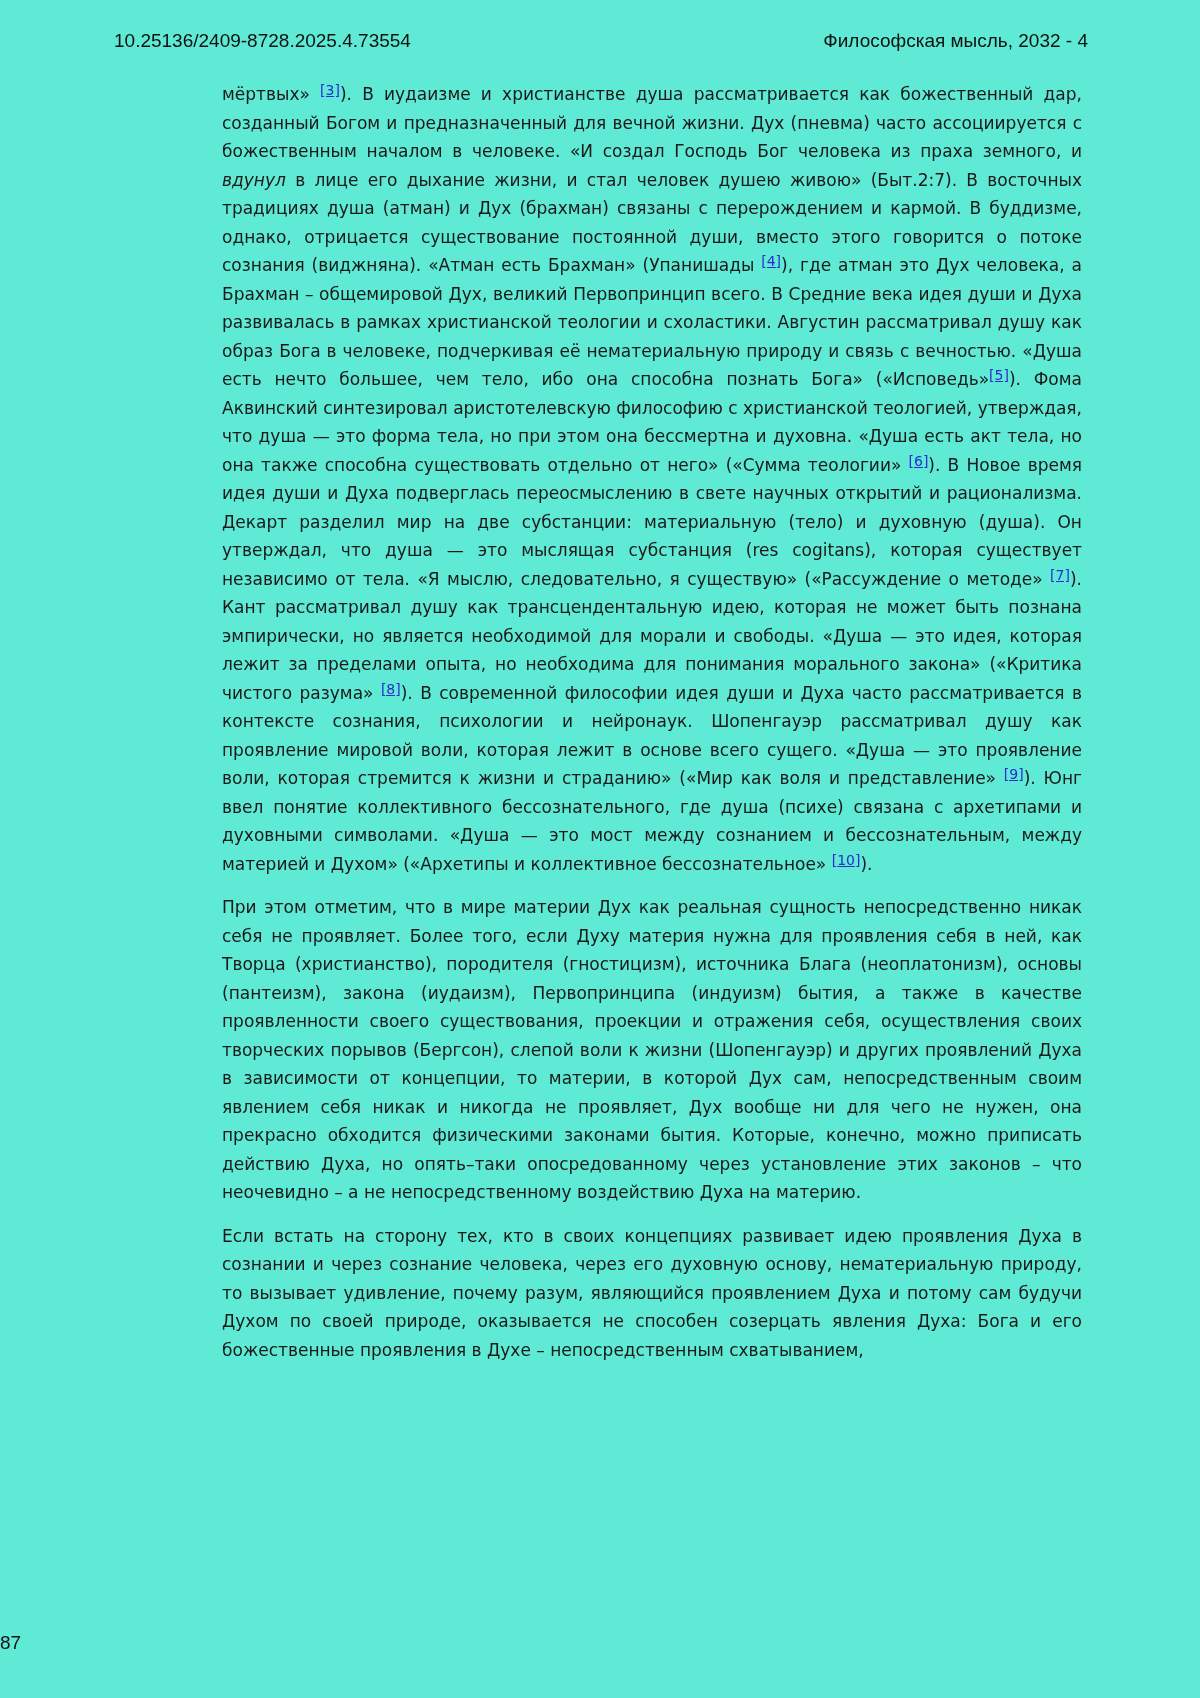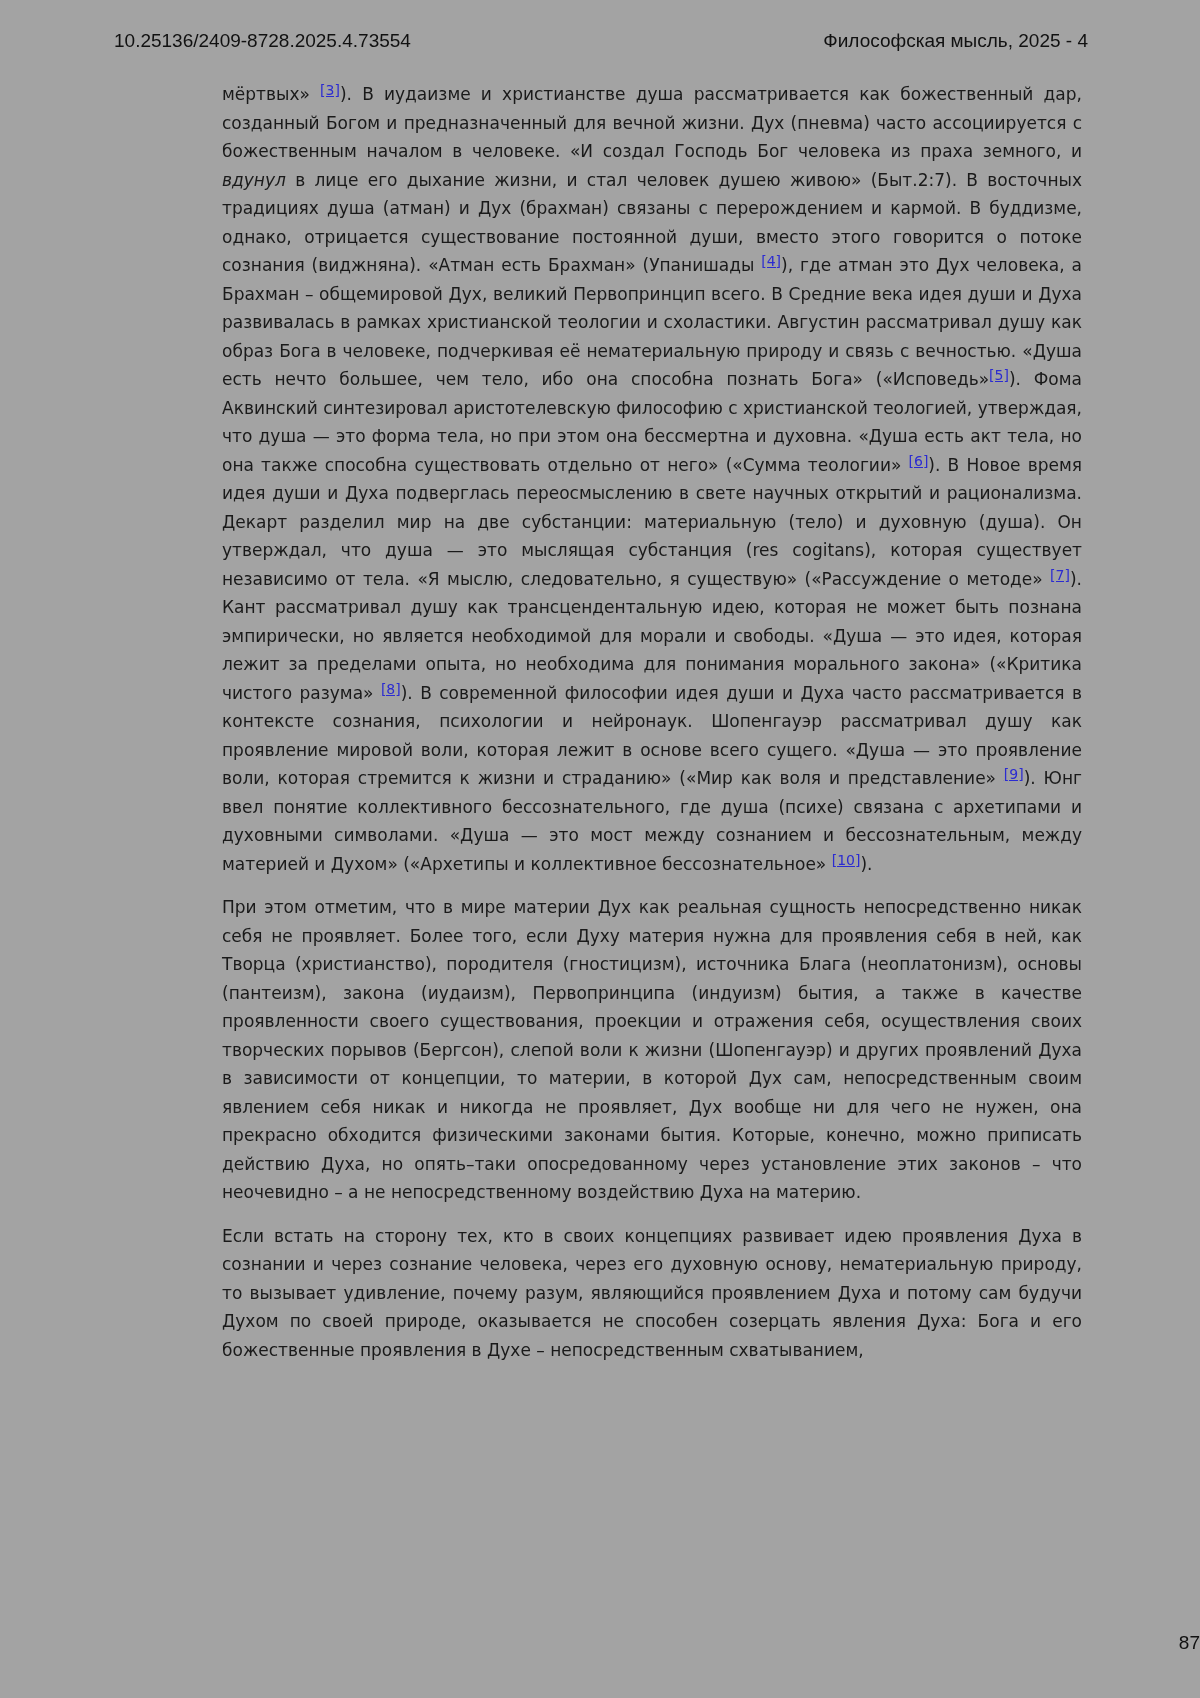--- a/index.html
+++ b/index.html
@@ -4,21 +4,21 @@
 <style>
   html, body {
     margin: 0;
     padding: 0;
     background: #ffffff;
   }
   .page {
     position: relative;
     width: 1200px;
     height: 1698px;
-    background: #a3a3a3;
+    background: #5eead4;
     color: #1a1a1a;
     overflow: hidden;
   }
   .header {
     position: absolute;
     top: 30px;
     left: 114px;
     right: 112px;
     display: flex;
     justify-content: space-between;
@@ -54,34 +54,34 @@
     cursor: pointer;
   }
   em.inline-italic {
     font-style: italic;
   }
   .footer {
     position: absolute;
     top: 1632px;
     left: 0;
     width: 100%;
-    text-align: right;
+    text-align: left;
     font-family: "Liberation Sans", sans-serif;
     font-size: 19px;
     color: #111111;
   }
 </style>
 </head>
 <body>
 
 <div class="page">
 
   <header class="header">
     <span>10.25136/2409-8728.2025.4.73554</span>
-    <span>Философская мысль, 2025 - 4</span>
+    <span>Философская мысль, 2032 - 4</span>
   </header>
 
   <main class="article">
       <p>мёртвых» <sup class="cite"><a class="cite-link" href="#">[3]</a></sup>). В иудаизме и христианстве душа рассматривается как божественный дар, созданный Богом и предназначенный для вечной жизни. Дух (пневма) часто ассоциируется с божественным началом в человеке. «И создал Господь Бог человека из праха земного, и <em class="inline-italic">вдунул</em> в лице его дыхание жизни, и стал человек душею живою» (Быт.2:7). В восточных традициях душа (атман) и Дух (брахман) связаны с перерождением и кармой. В буддизме, однако, отрицается существование постоянной души, вместо этого говорится о потоке сознания (виджняна). «Атман есть Брахман» (Упанишады <sup class="cite"><a class="cite-link" href="#">[4]</a></sup>), где атман это Дух человека, а Брахман – общемировой Дух, великий Первопринцип всего. В Средние века идея души и Духа развивалась в рамках христианской теологии и схоластики. Августин рассматривал душу как образ Бога в человеке, подчеркивая её нематериальную природу и связь с вечностью. «Душа есть нечто большее, чем тело, ибо она способна познать Бога» («Исповедь»<sup class="cite"><a class="cite-link" href="#">[5]</a></sup>). Фома Аквинский синтезировал аристотелевскую философию с христианской теологией, утверждая, что душа — это форма тела, но при этом она бессмертна и духовна. «Душа есть акт тела, но она также способна существовать отдельно от него» («Сумма теологии» <sup class="cite"><a class="cite-link" href="#">[6]</a></sup>). В Новое время идея души и Духа подверглась переосмыслению в свете научных открытий и рационализма. Декарт разделил мир на две субстанции: материальную (тело) и духовную (душа). Он утверждал, что душа — это мыслящая субстанция (res cogitans), которая существует независимо от тела. «Я мыслю, следовательно, я существую» («Рассуждение о методе» <sup class="cite"><a class="cite-link" href="#">[7]</a></sup>). Кант рассматривал душу как трансцендентальную идею, которая не может быть познана эмпирически, но является необходимой для морали и свободы. «Душа — это идея, которая лежит за пределами опыта, но необходима для понимания морального закона» («Критика чистого разума» <sup class="cite"><a class="cite-link" href="#">[8]</a></sup>). В современной философии идея души и Духа часто рассматривается в контексте сознания, психологии и нейронаук. Шопенгауэр рассматривал душу как проявление мировой воли, которая лежит в основе всего сущего. «Душа — это проявление воли, которая стремится к жизни и страданию» («Мир как воля и представление» <sup class="cite"><a class="cite-link" href="#">[9]</a></sup>). Юнг ввел понятие коллективного бессознательного, где душа (психе) связана с архетипами и духовными символами. «Душа — это мост между сознанием и бессознательным, между материей и Духом» («Архетипы и коллективное бессознательное» <sup class="cite"><a class="cite-link" href="#">[10]</a></sup>).</p>
       <p>При этом отметим, что в мире материи Дух как реальная сущность непосредственно никак себя не проявляет. Более того, если Духу материя нужна для проявления себя в ней, как Творца (христианство), породителя (гностицизм), источника Блага (неоплатонизм), основы (пантеизм), закона (иудаизм), Первопринципа (индуизм) бытия, а также в качестве проявленности своего существования, проекции и отражения себя, осуществления своих творческих порывов (Бергсон), слепой воли к жизни (Шопенгауэр) и других проявлений Духа в зависимости от концепции, то материи, в которой Дух сам, непосредственным своим явлением себя никак и никогда не проявляет, Дух вообще ни для чего не нужен, она прекрасно обходится физическими законами бытия. Которые, конечно, можно приписать действию Духа, но опять–таки опосредованному через установление этих законов – что неочевидно – а не непосредственному воздействию Духа на материю.</p>
       <p>Если встать на сторону тех, кто в своих концепциях развивает идею проявления Духа в сознании и через сознание человека, через его духовную основу, нематериальную природу, то вызывает удивление, почему разум, являющийся проявлением Духа и потому сам будучи Духом по своей природе, оказывается не способен созерцать явления Духа: Бога и его божественные проявления в Духе – непосредственным схватыванием,</p>
     </main>
 
   <footer class="footer">
     <span>87</span>

